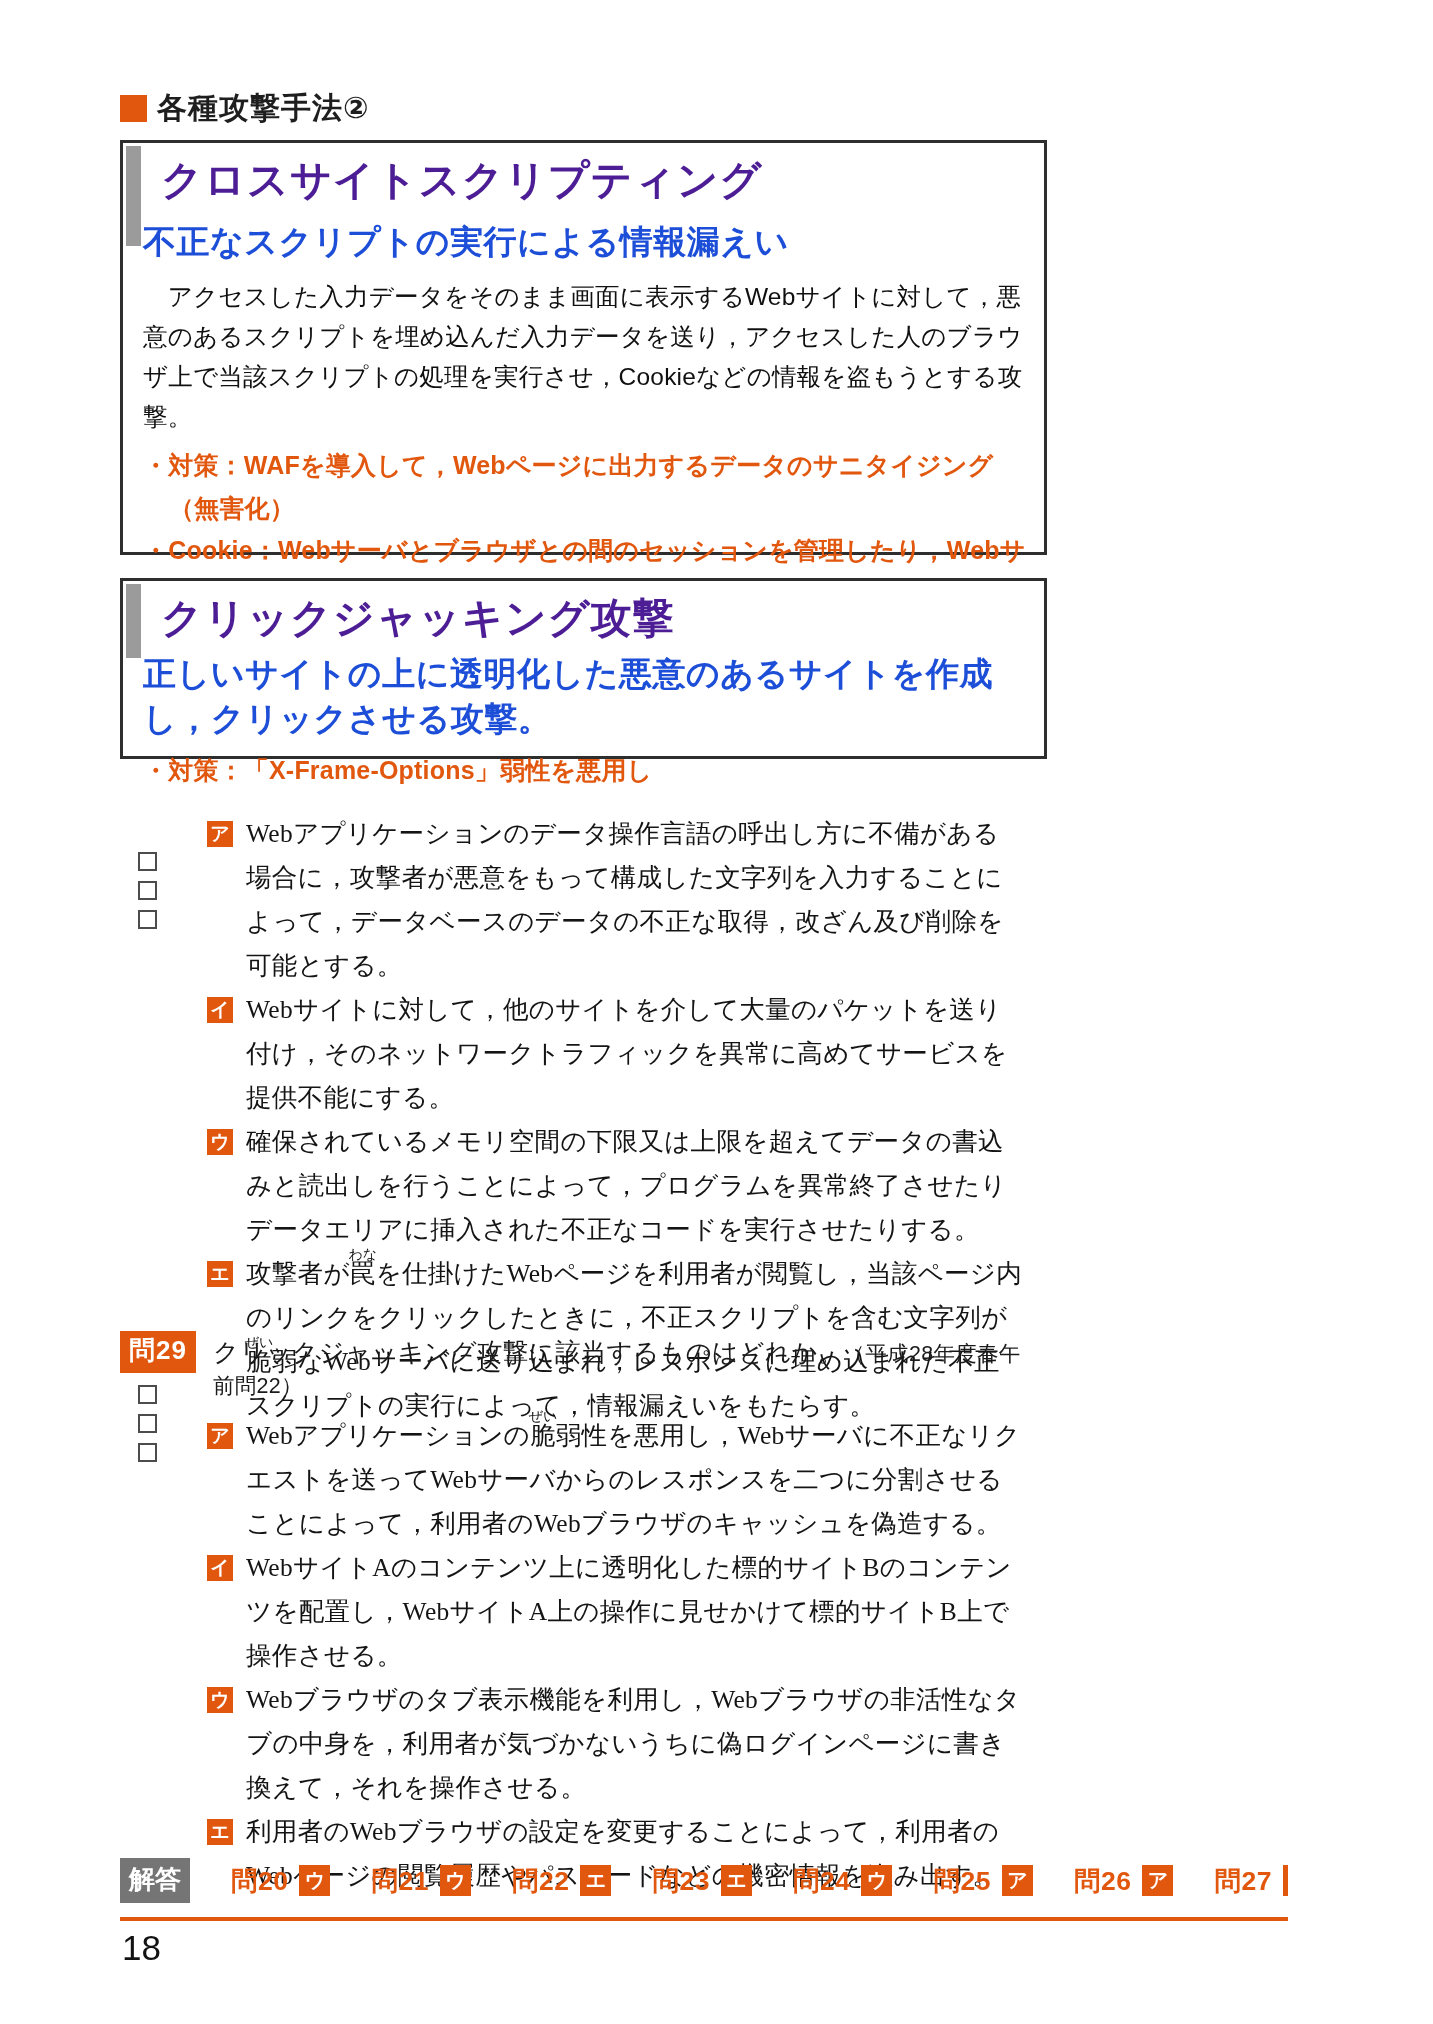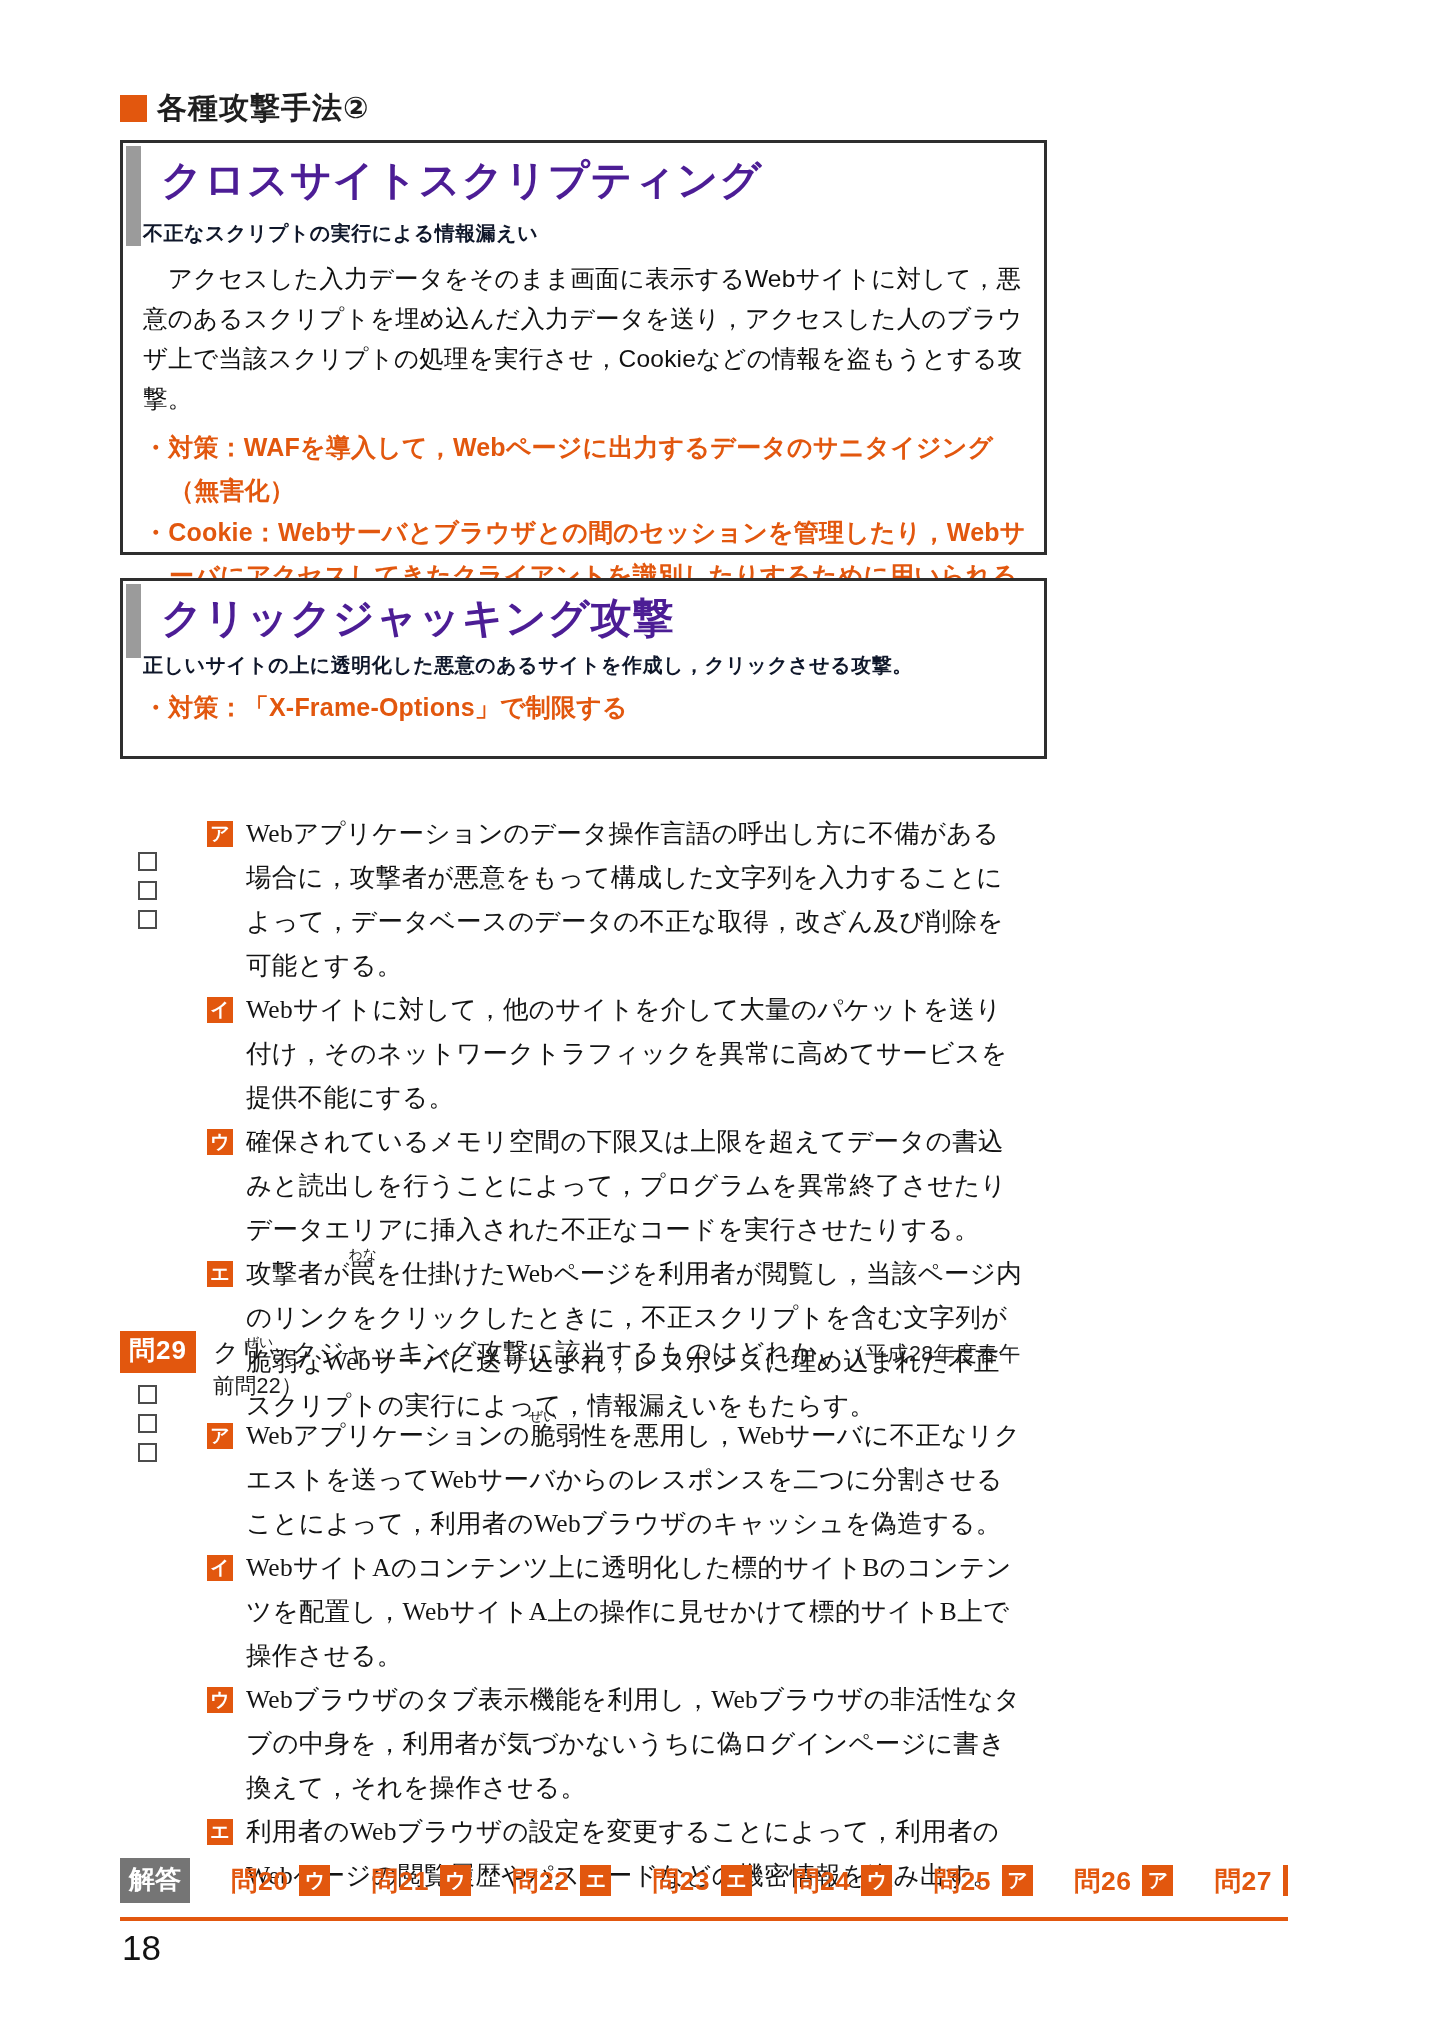--- a/index.html
+++ b/index.html
@@ -14,21 +14,21 @@
 
   
   .info-box { position:absolute; left:120px; width:927px; border:3px solid #2e2e2e; background:#fff; }
   #box1 { top:140px; height:415px; }
   #box2 { top:578px; height:181px; }
   .title-row { position:relative; padding:14px 20px 0 38px; }
   .gray-bar { position:absolute; left:3px; top:3px; width:15px; background:#9b9b9b; }
   #box1 .gray-bar { height:100px; }
   #box2 .gray-bar { height:74px; }
   .box-title { font-size:41px; font-weight:900; color:#4c1d95; letter-spacing:1px; line-height:1.15; }
-  .box-subtitle { margin:16px 20px 0 20px; font-size:20px; font-weight:bold; color:#0f172a; letter-spacing:0.5px; }
+  .box-subtitle { margin:16px 20px 0 20px; font-size:33px; font-weight:bold; color:#1d4ed8; letter-spacing:0.5px; }
   #box2 .box-subtitle { margin-top:10px; }
   .box-body { margin:12px 20px 0 20px; font-size:24.5px; color:#101010; line-height:40px; letter-spacing:0.2px; }
   .box-bullets { margin:7px 18px 0 20px; }
   .bullet { font-size:25px; font-weight:bold; color:var(--orange); line-height:42.5px; padding-left:26px; text-indent:-26px; letter-spacing:0.2px; }
 
   
   .question { position:absolute; left:120px; width:912px; }
   #q1 { top:798px; }
   #q2 { top:1331px; }
   .q-header { display:flex; align-items:flex-start; }
@@ -76,21 +76,21 @@
     </div>
   </section>
 
   <section class="info-box" id="box2">
     <div class="title-row">
       <span class="gray-bar"></span>
       <div class="box-title">クリックジャッキング攻撃</div>
     </div>
     <div class="box-subtitle">正しいサイトの上に透明化した悪意のあるサイトを作成し，クリックさせる攻撃。</div>
     <div class="box-bullets">
-      <div class="bullet">・対策：「X-Frame-Options」で制限する</div>
+      <div class="bullet">・対策：「X-Frame-Options」弱性を悪用し</div>
     </div>
   </section>
 
   <section class="question" id="q1">
     <div class="q-checkboxes">
       <div class="checkbox"></div>
       <div class="checkbox"></div>
       <div class="checkbox"></div>
     </div>
     <div class="options">

